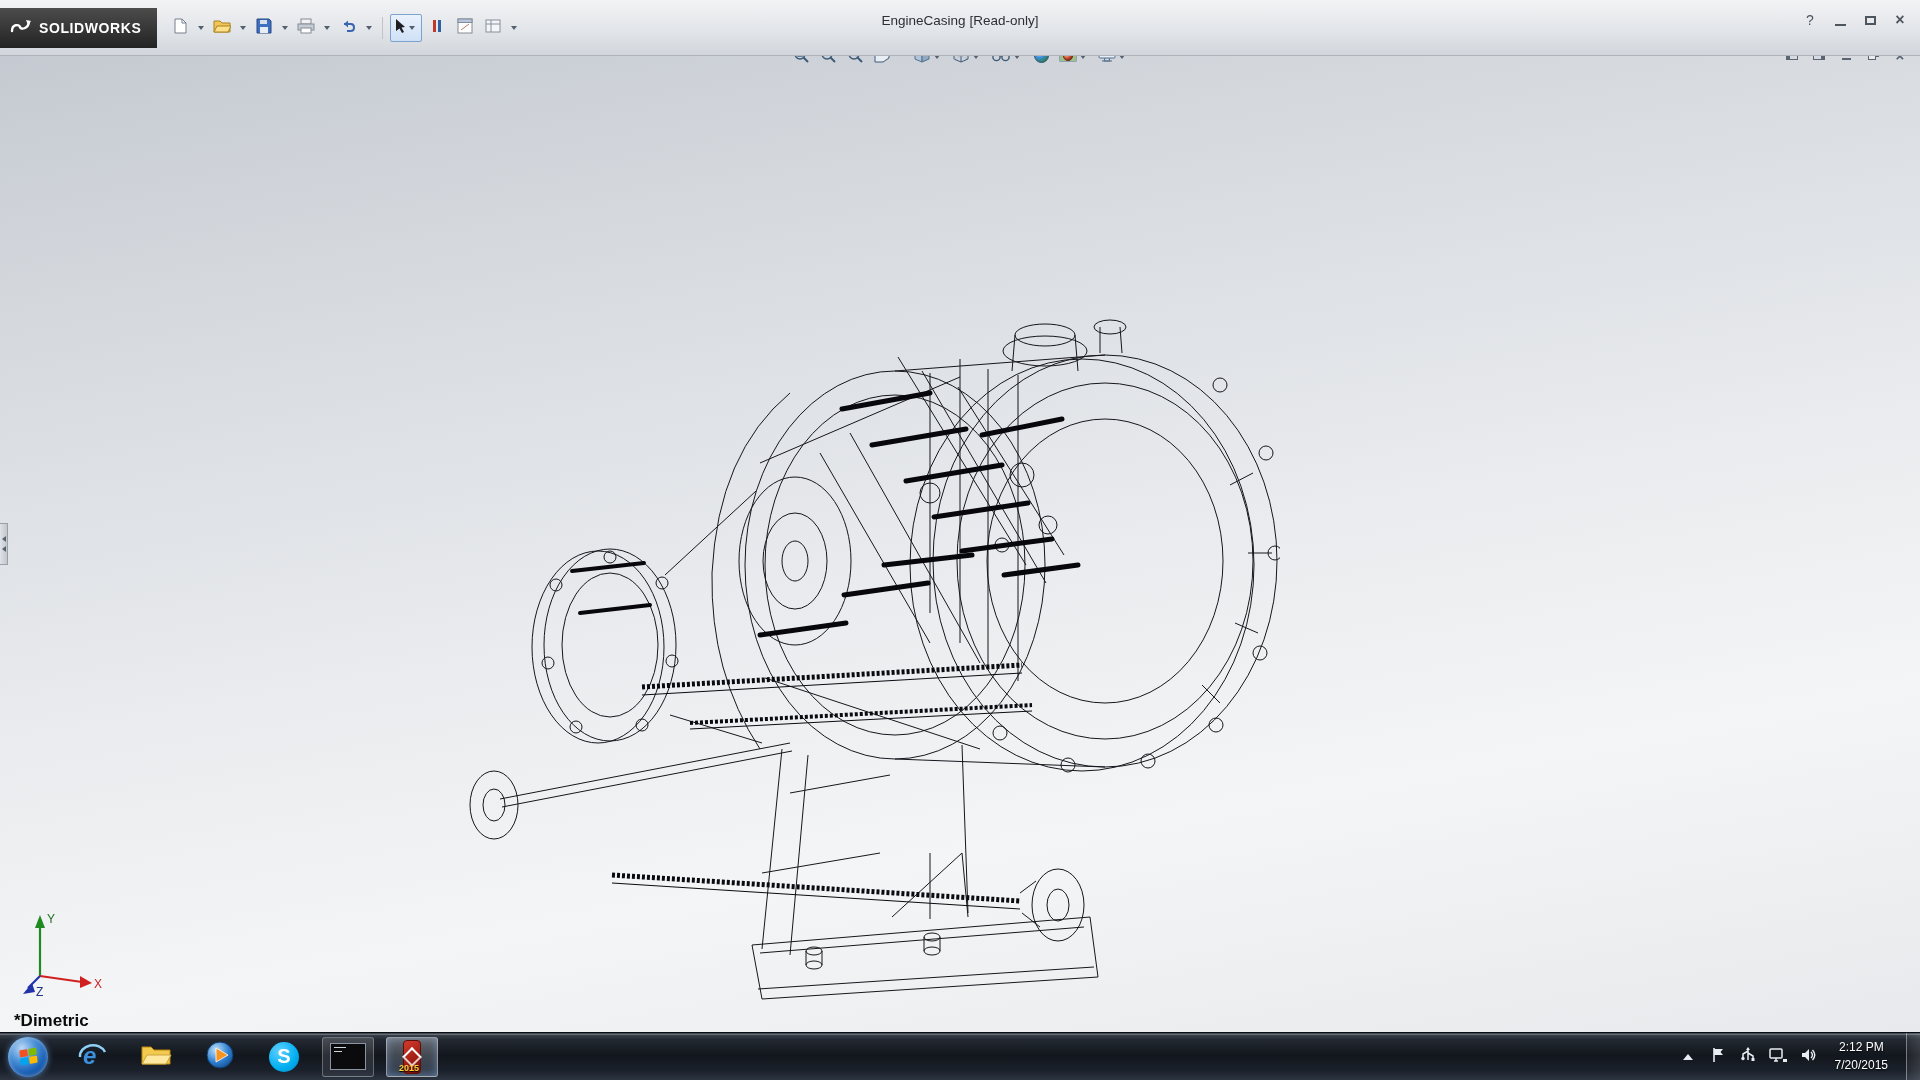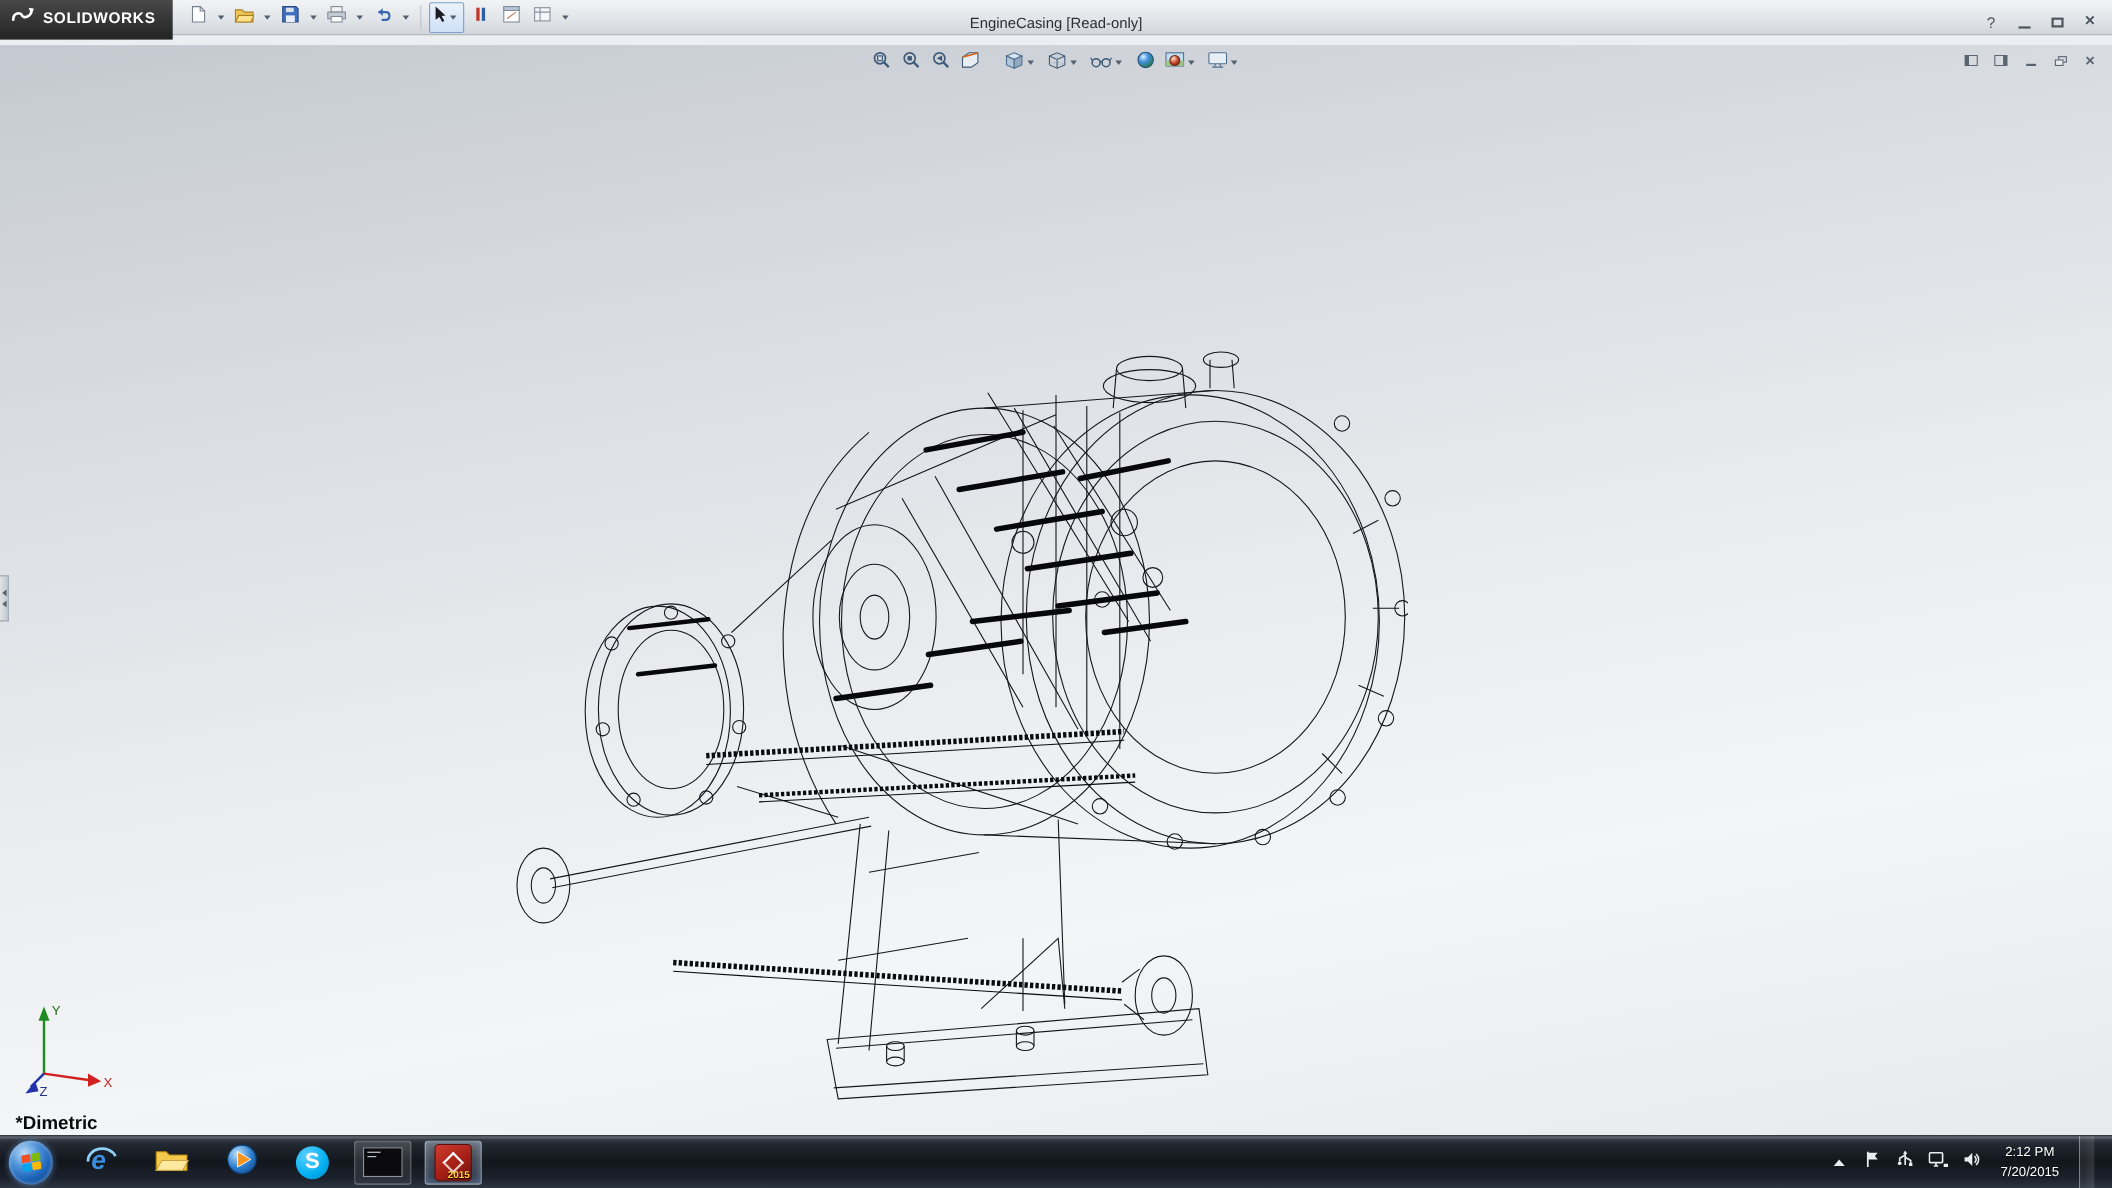--- a/index.html
+++ b/index.html
@@ -1,21 +1,21 @@
 <!DOCTYPE html>
 <html><head>
 <meta charset="utf-8">
 <style>
   * { margin:0; padding:0; box-sizing:border-box; }
   html,body { width:1920px; height:1080px; overflow:hidden; font-family:"Liberation Sans", sans-serif; user-select:none; }
   body { background:#eceef1; position:relative; }
 
   
   .titlebar {
-    position:absolute; top:0; left:0; width:1920px; height:32px;
+    position:absolute; top:0; left:0; width:1920px; height:56px;
     background:linear-gradient(180deg,#f2f3f5 0%,#e2e5e9 55%,#d2d6dc 100%);
     border-bottom:1px solid #aeb3bb;
     display:flex; align-items:center; z-index:20;
   }
   .brand {
     height:40px; background:linear-gradient(180deg,#4c4c4c,#232323);
     display:flex; align-items:center; padding:0 16px 0 10px; gap:7px;
   }
   .brand-text { color:#fff; font-size:14px; font-weight:bold; letter-spacing:.6px; }
   .main-tools { display:flex; align-items:center; margin-left:10px; gap:2px; }
@@ -88,26 +88,26 @@
   .start-flag i:nth-child(1){background:#f25022;} .start-flag i:nth-child(2){background:#7fba00;}
   .start-flag i:nth-child(3){background:#00a4ef;} .start-flag i:nth-child(4){background:#ffb900;}
   .tb-apps { display:flex; align-items:center; gap:12px; margin-left:10px; }
   .appbtn { width:52px; height:40px; border-radius:3px; display:flex; align-items:center; justify-content:center; border:1px solid transparent; position:relative; }
   .appbtn.running { background:linear-gradient(180deg,rgba(255,255,255,.16),rgba(255,255,255,.05)); border:1px solid rgba(255,255,255,.28); }
   .appbtn.active { background:linear-gradient(180deg,rgba(255,255,255,.30),rgba(140,180,230,.18)); border:1px solid rgba(255,255,255,.45); box-shadow:inset 0 0 8px rgba(160,200,255,.45); }
   .skype-badge { width:30px; height:30px; border-radius:50%; background:radial-gradient(circle at 35% 30%, #5fd0ff, #00aff0 60%, #0084c4); color:#fff; font-size:20px; font-weight:bold; display:flex; align-items:center; justify-content:center; }
   .cmdwin { width:36px; height:27px; background:#0b0b0e; border:1px solid #8a94a2; }
   .cmdwin .bar { height:5px; background:linear-gradient(#eef3fa,#a9b9d2); }
   .cmdwin .ln { height:1px; background:#cfd6e0; margin:3px 4px 0 3px; width:12px; }
-  .swicon { width:34px; height:34px; border-radius:4px; position:relative;
+  .swicon { width:18px; height:34px; border-radius:4px; position:relative;
     background:linear-gradient(145deg,#d23c2e 0%,#a31f16 55%,#70100b 100%); border:1px solid #5f0d0a;
     display:flex; align-items:center; justify-content:center; }
   .sw-cube { width:14px; height:14px; border:2.5px solid #fff; border-right-color:#e7c9c6; border-bottom-color:#e7c9c6; transform:rotate(45deg); }
   .sw-badge { position:absolute; right:1px; bottom:0; font-size:9px; font-weight:bold; color:#ffd43a; text-shadow:0 1px 1px #000; }
-  .tb-tray { margin-left:auto; display:flex; align-items:center; gap:12px; padding-right:16px; height:100%; }
+  .tb-tray { margin-left:auto; display:flex; align-items:center; gap:12px; padding-right:0; height:100%; }
   .tray-chevron { width:0; height:0; border-left:5px solid transparent; border-right:5px solid transparent; border-bottom:6px solid #e8edf4; }
   .tray-ico { display:flex; align-items:center; justify-content:center; width:18px; height:18px; }
   .clock { text-align:center; color:#fff; font-size:12px; line-height:1.45; text-shadow:0 1px 2px #000; padding:0 6px; }
   .show-desktop { width:14px; height:100%; background:linear-gradient(90deg,rgba(255,255,255,.05),rgba(255,255,255,.13)); border-left:1px solid rgba(255,255,255,.35); }
 </style>
 </head>
 <body>
 
 <div class="titlebar">
   <div class="brand">

